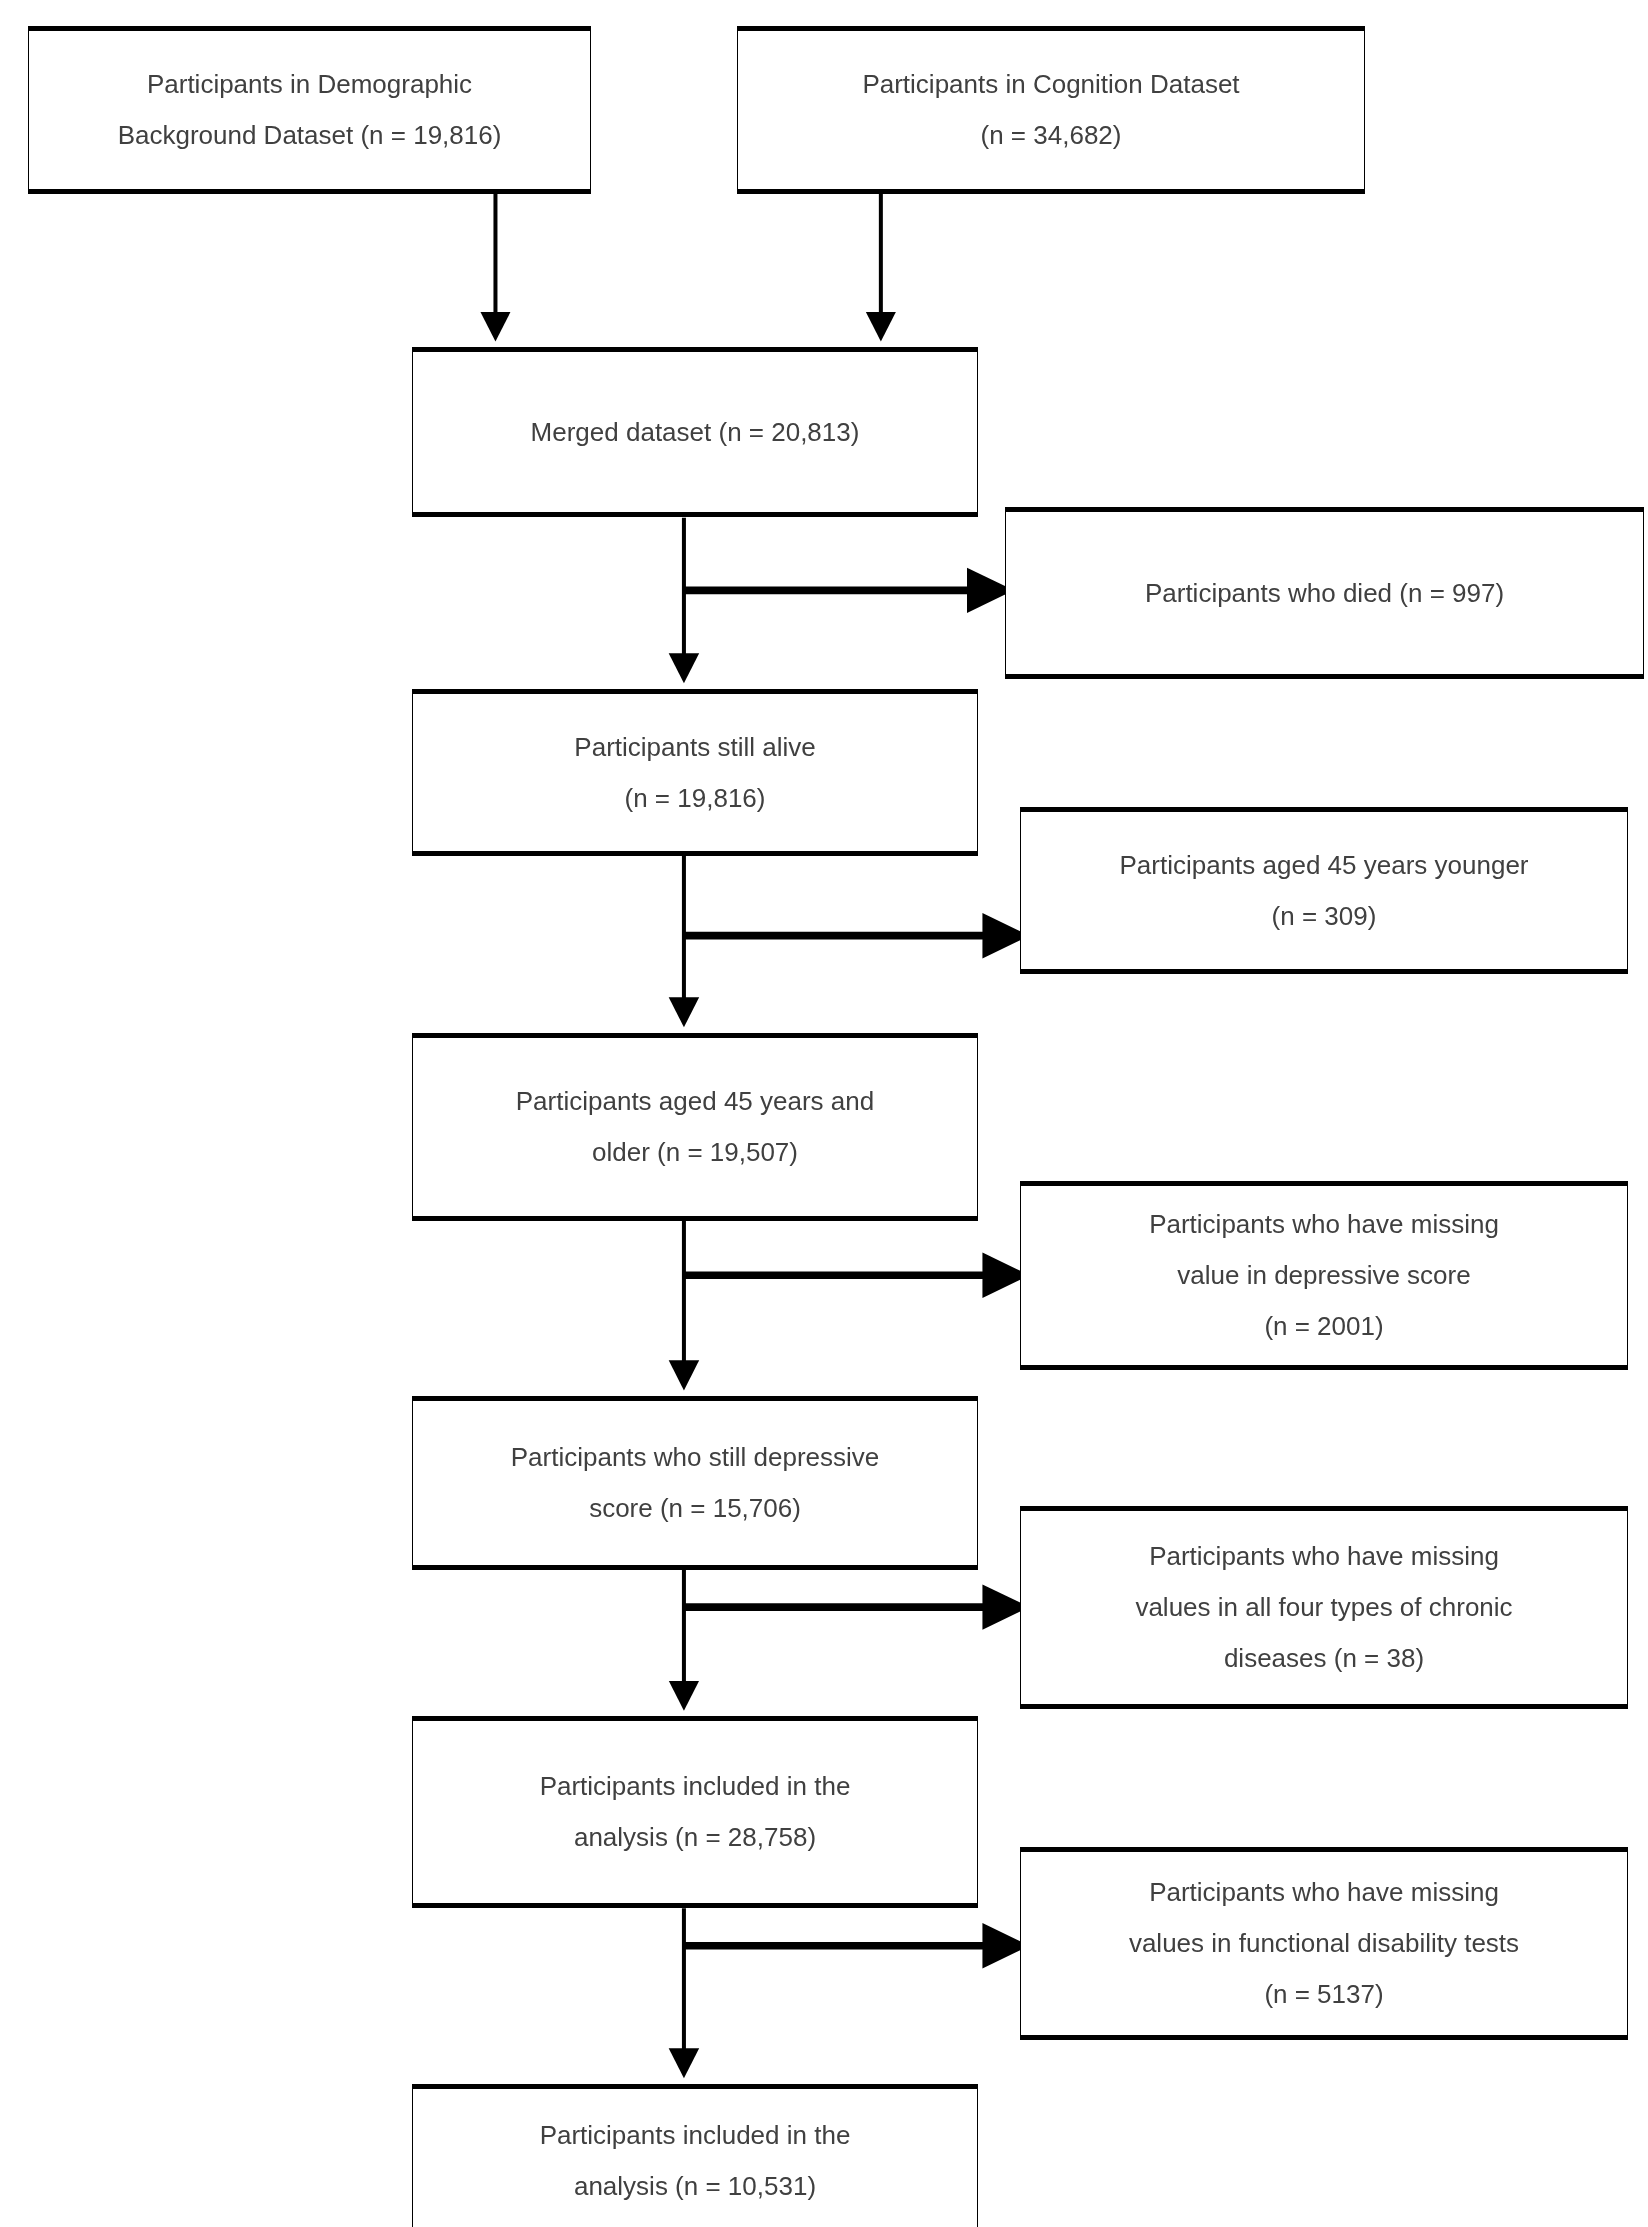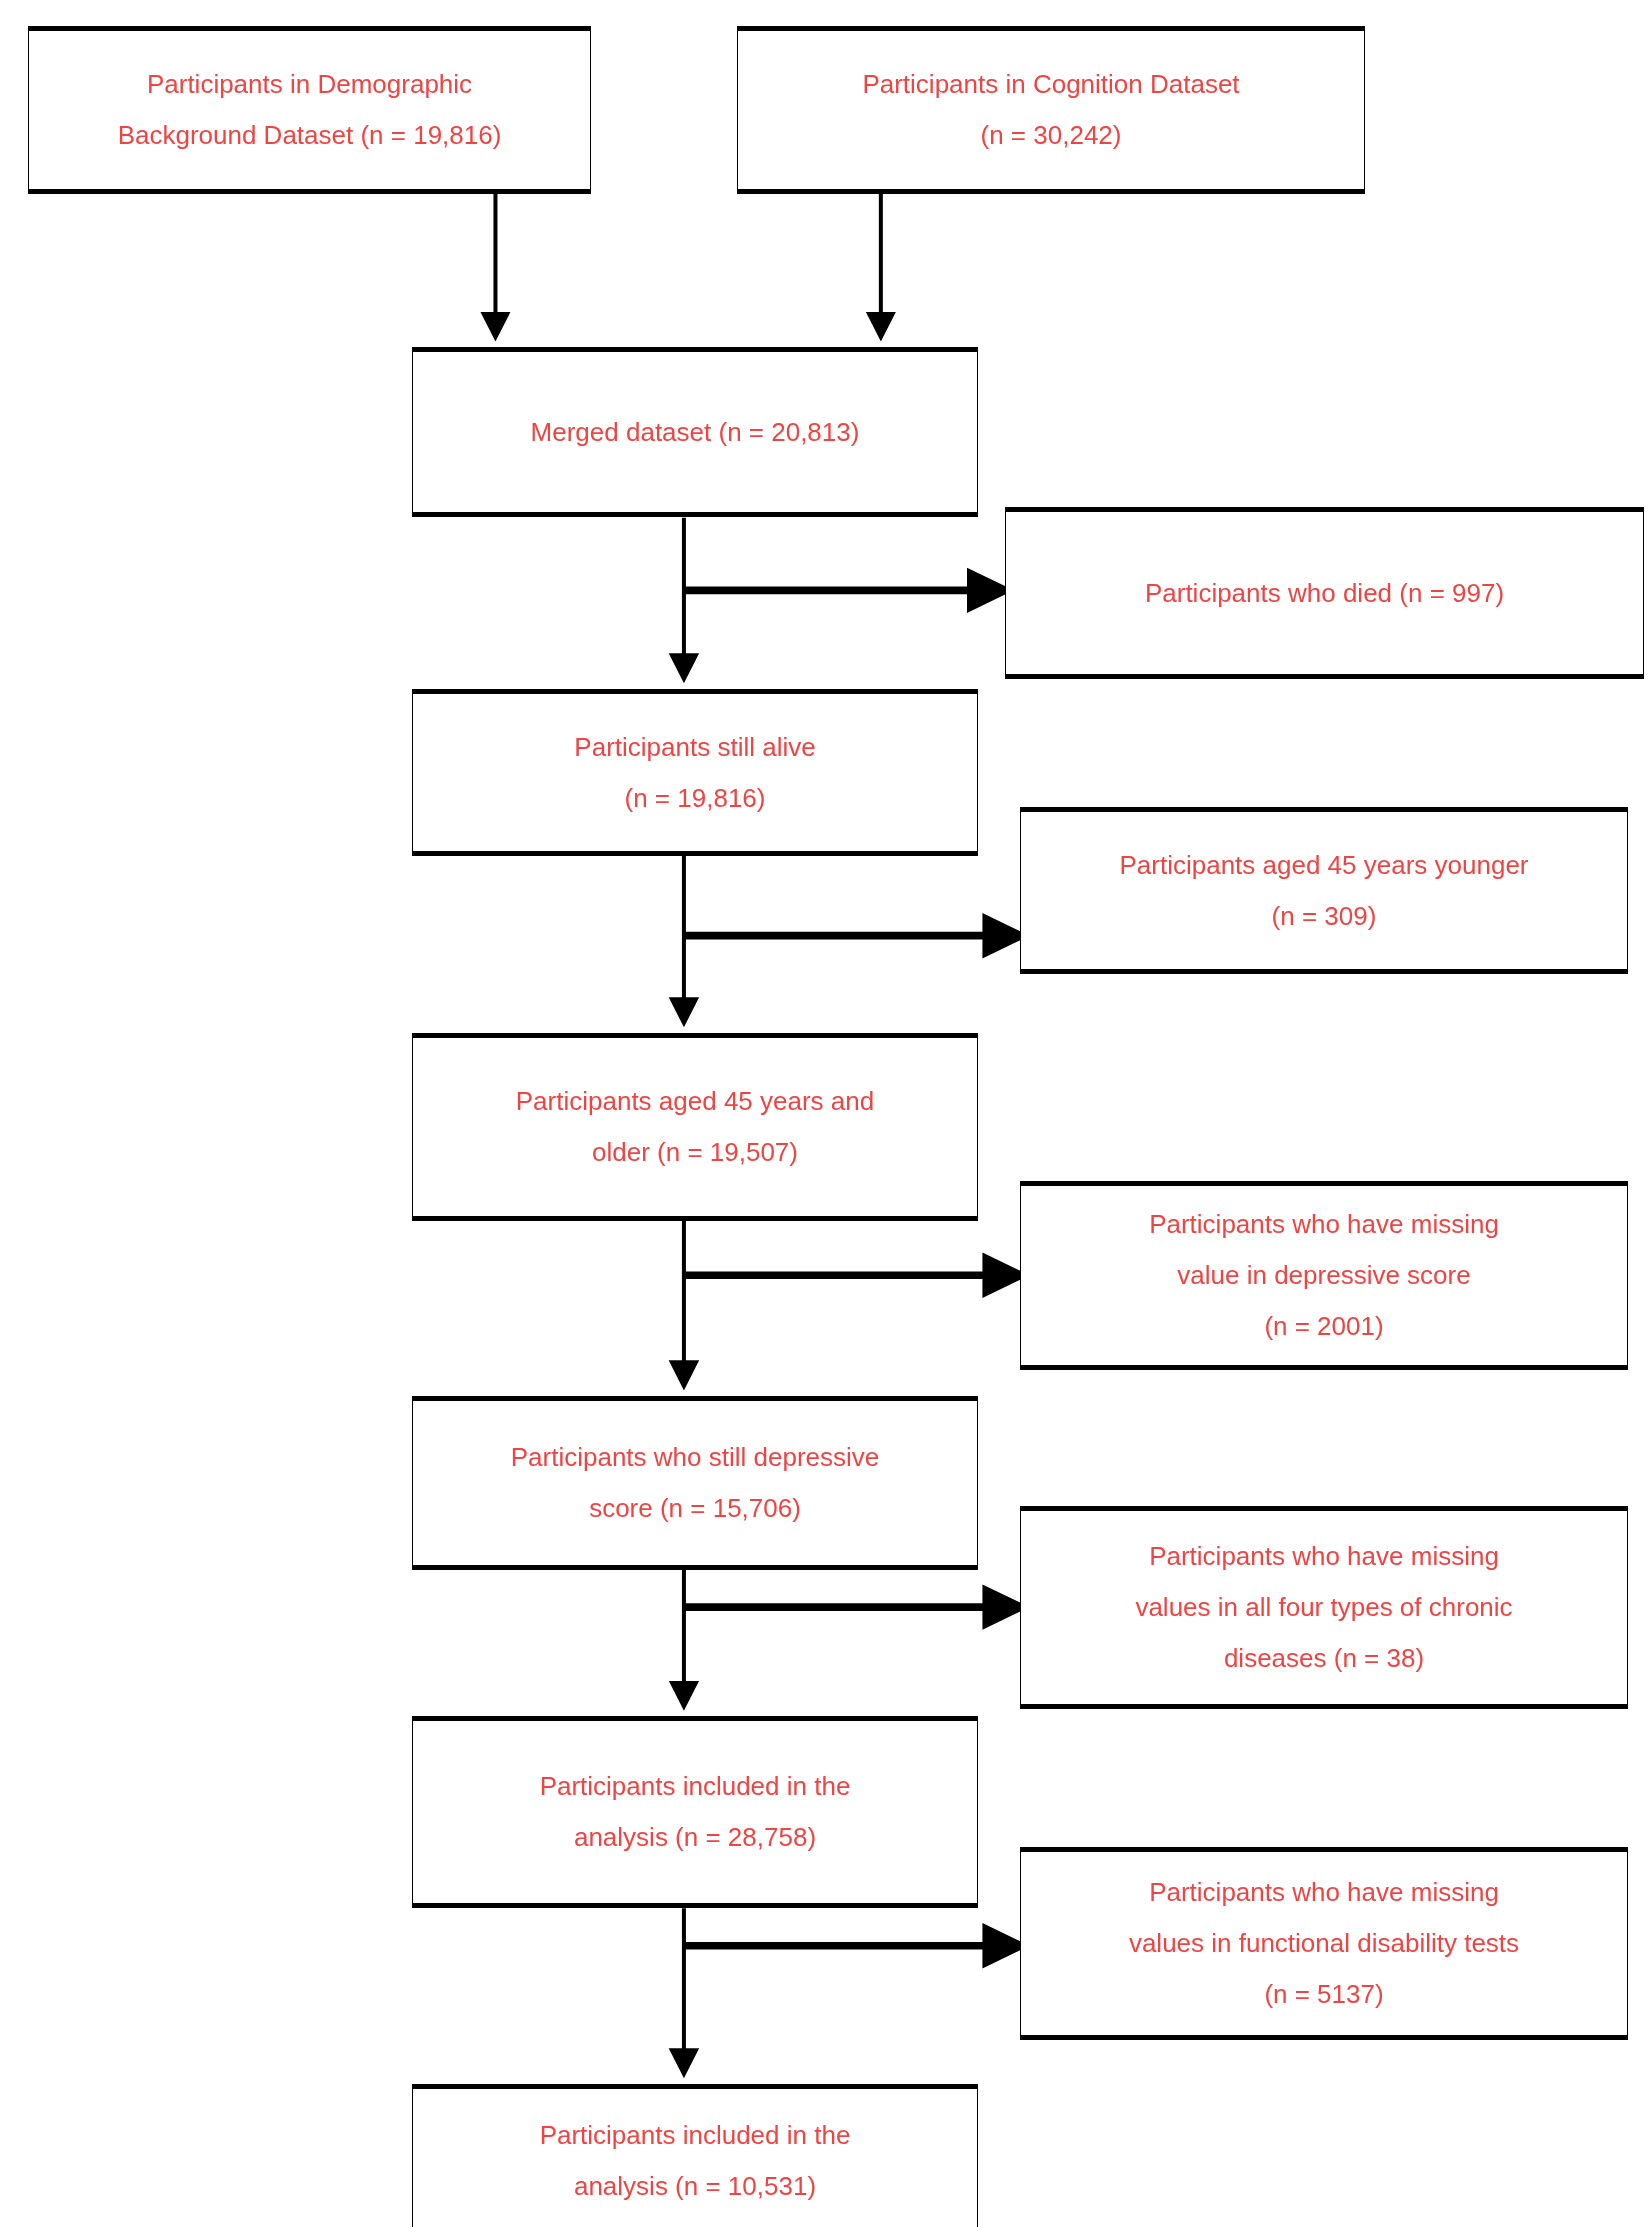--- a/index.html
+++ b/index.html
@@ -20,21 +20,21 @@
     box-sizing: border-box;
     border: 1.8px solid #000000;
     border-top-width: 5.8px;
     border-bottom-width: 5.8px;
     background: #ffffff;
     display: flex;
     flex-direction: column;
     align-items: center;
     justify-content: center;
     text-align: center;
-    color: #ef4444;
+    color: #404040;
     font-size: 26px;
     line-height: 1.95;
     padding: 0 13.4px;
   }
   .node .line {
     display: block;
     white-space: nowrap;
   }
   svg.edges {
     position: absolute;
@@ -109,21 +109,21 @@
     </g>
   </svg>
 
   <div class="node" style="left:28px; top:26px; width:563px; height:168px;">
     <span class="line">Participants in Demographic</span>
     <span class="line">Background Dataset (n = 19,816)</span>
   </div>
 
   <div class="node" style="left:737px; top:26px; width:628px; height:168px;">
     <span class="line">Participants in Cognition Dataset</span>
-    <span class="line">(n = 30,242)</span>
+    <span class="line">(n = 34,682)</span>
   </div>
 
   <div class="node" style="left:412px; top:347px; width:566px; height:170px;">
     <span class="line">Merged dataset (n = 20,813)</span>
   </div>
 
   <div class="node" style="left:1005px; top:507px; width:639px; height:172px;align-items:center;">
     <span class="line">Participants who died (n = 997)</span>
   </div>
 

